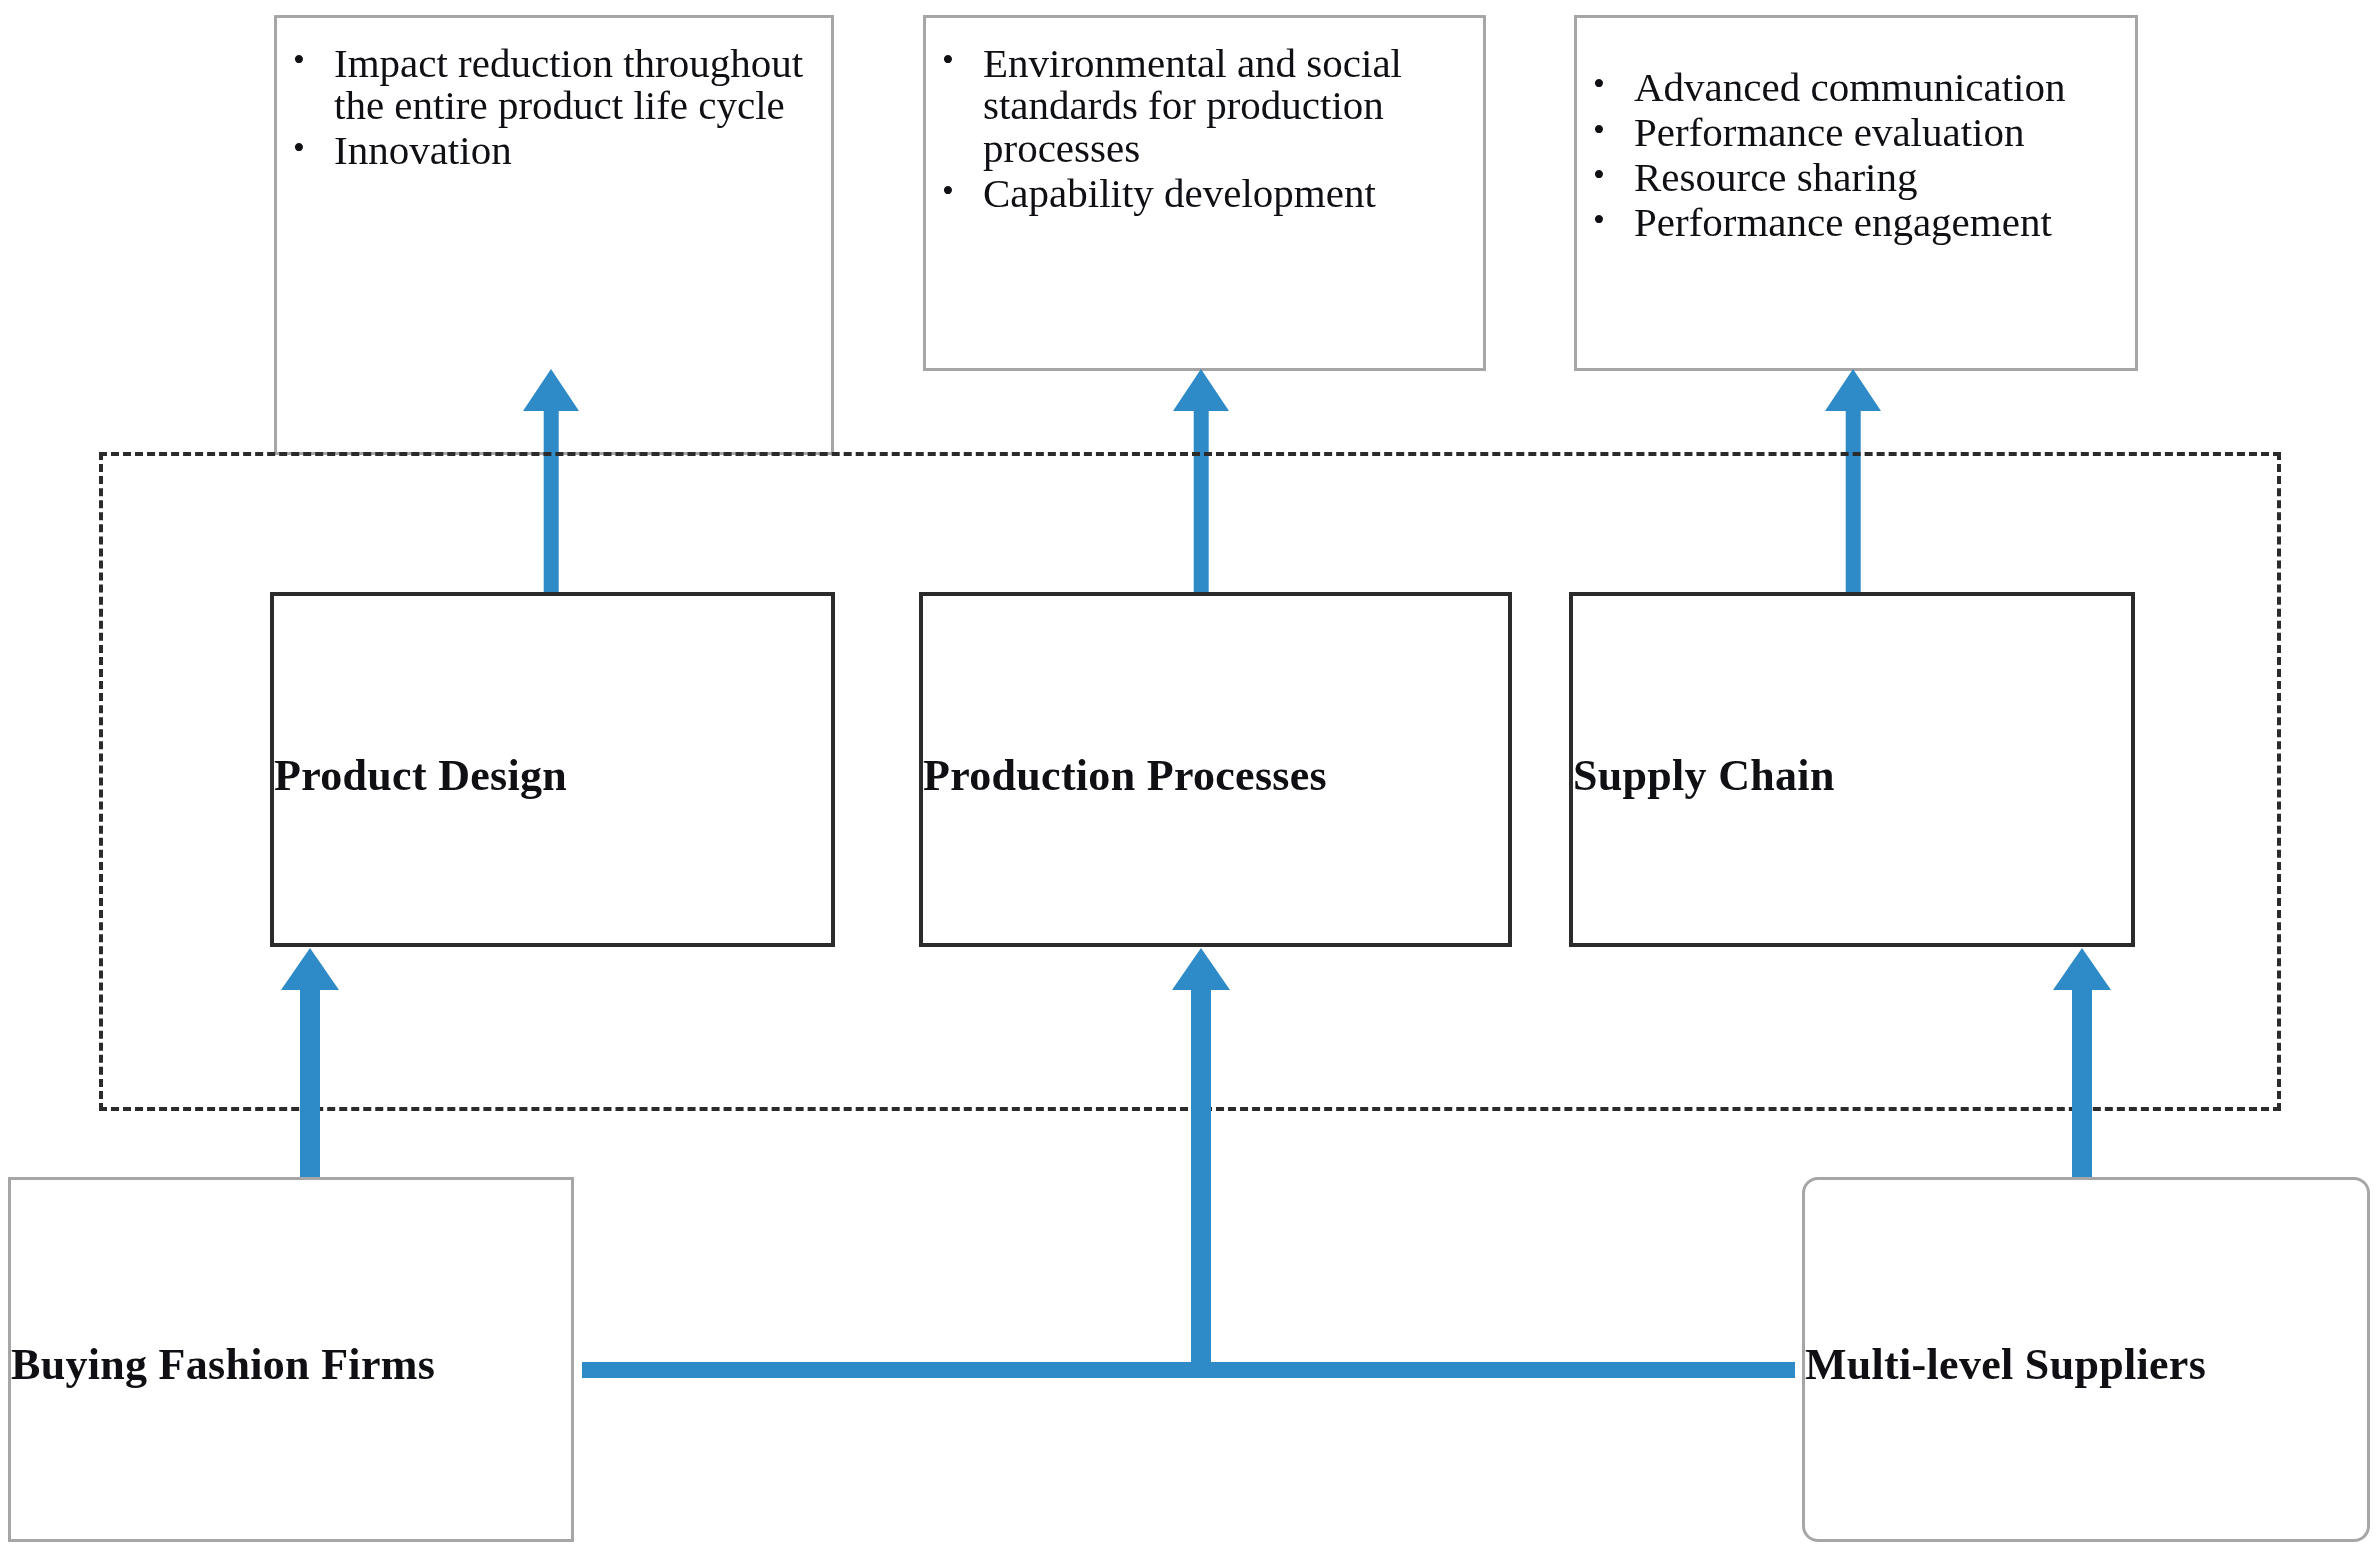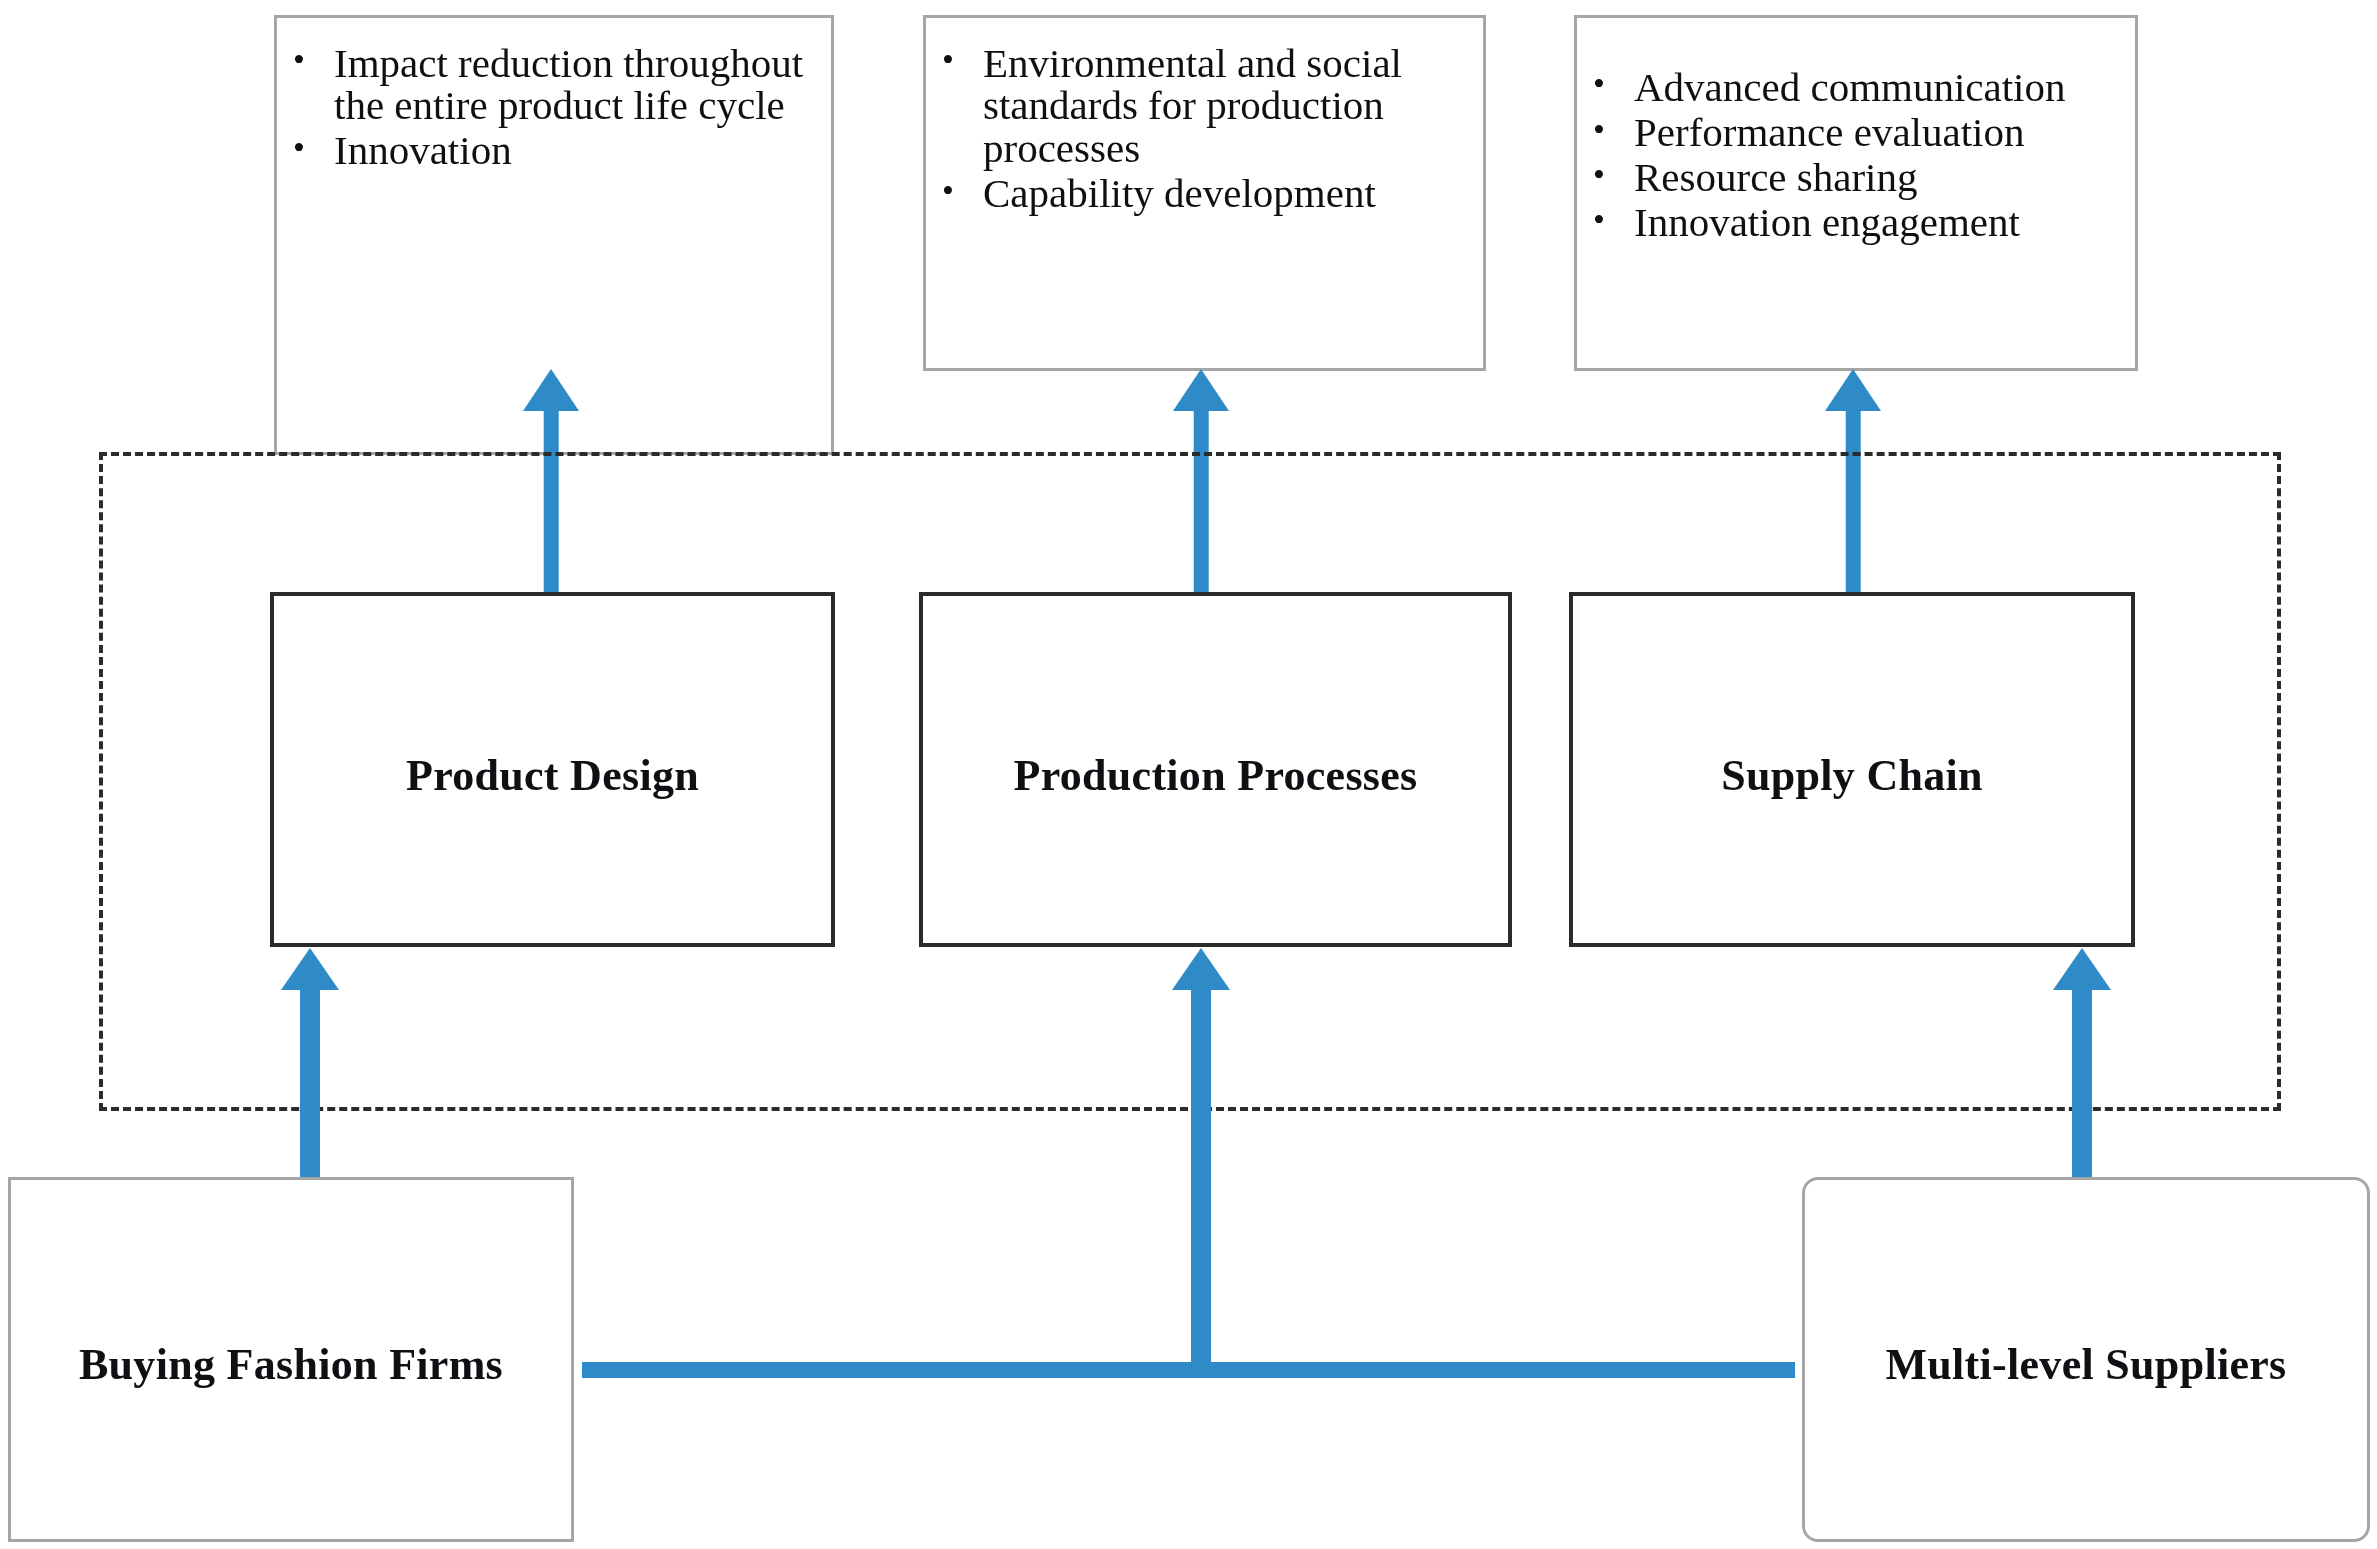--- a/index.html
+++ b/index.html
@@ -62,21 +62,20 @@
     position: absolute;
     left: 0;
     right: 0;
   }
 
   
   .center-label {
     position: absolute;
     left: 0;
     right: 0;
-    text-align: center;
     font-weight: bold;
     color: #0f0f14;
     font-size: 44px;
     letter-spacing: 0.3px;
   }
 
   
   .dashed-region {
     position: absolute;
     box-sizing: border-box;
@@ -130,21 +129,21 @@
       <li>Environmental and social standards for production processes</li>
       <li>Capability development</li>
     </ul>
   </div>
 
   <div class="box box-outcome" style="left:1574px; top:14.6px; width:564px; height:356px;">
     <ul class="bullets outcome-inner" style="top:48px; padding-right:25px;">
       <li>Advanced communication</li>
       <li>Performance evaluation</li>
       <li>Resource sharing</li>
-      <li>Innovation engagement</li>
+      <li>Performance engagement</li>
     </ul>
   </div>
 
   <div class="arrow-up" style="left:518px; top:369px; width:66px; height:225px;">
     <div class="shaft" style="top:37px; width:14.6px; height:188px;"></div>
     <div class="head" style="border-left-width:28px; border-right-width:28px; border-bottom-width:42px;"></div>
   </div>
 
   <div class="arrow-up" style="left:1168px; top:369px; width:66px; height:225px;">
     <div class="shaft" style="top:37px; width:14.6px; height:188px;"></div>

